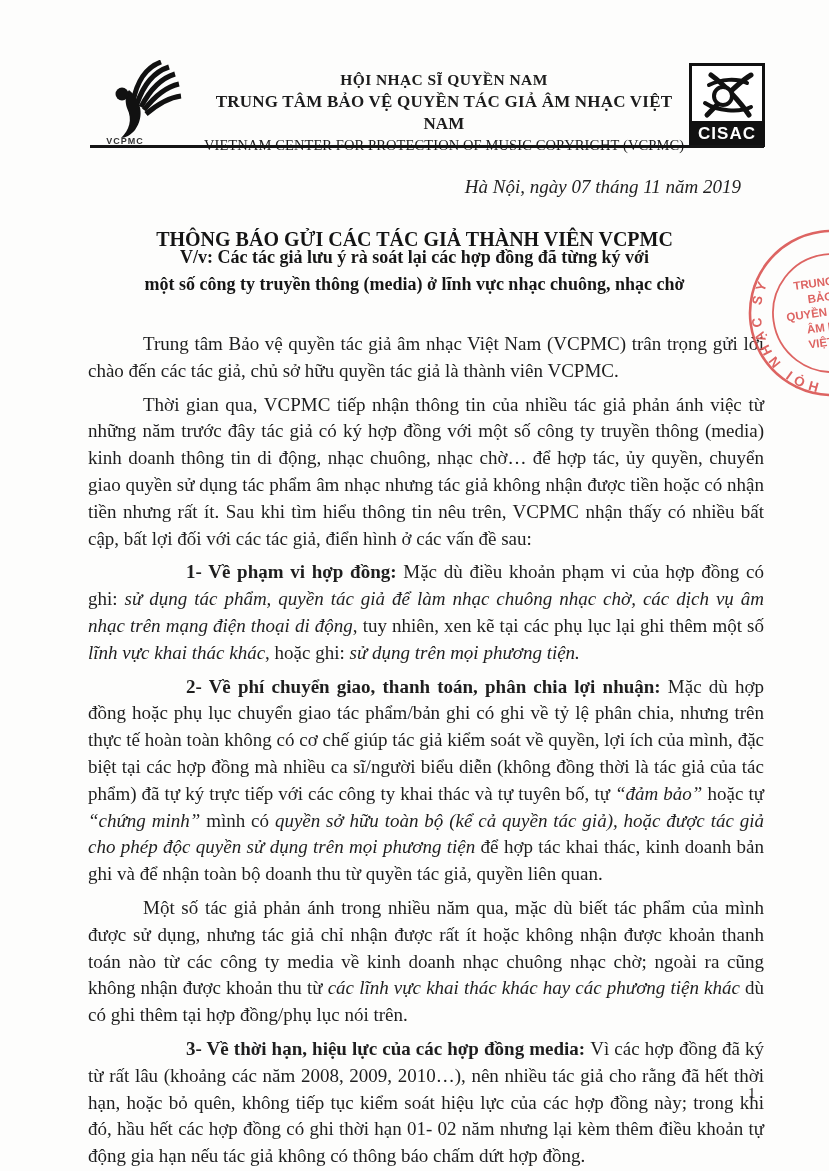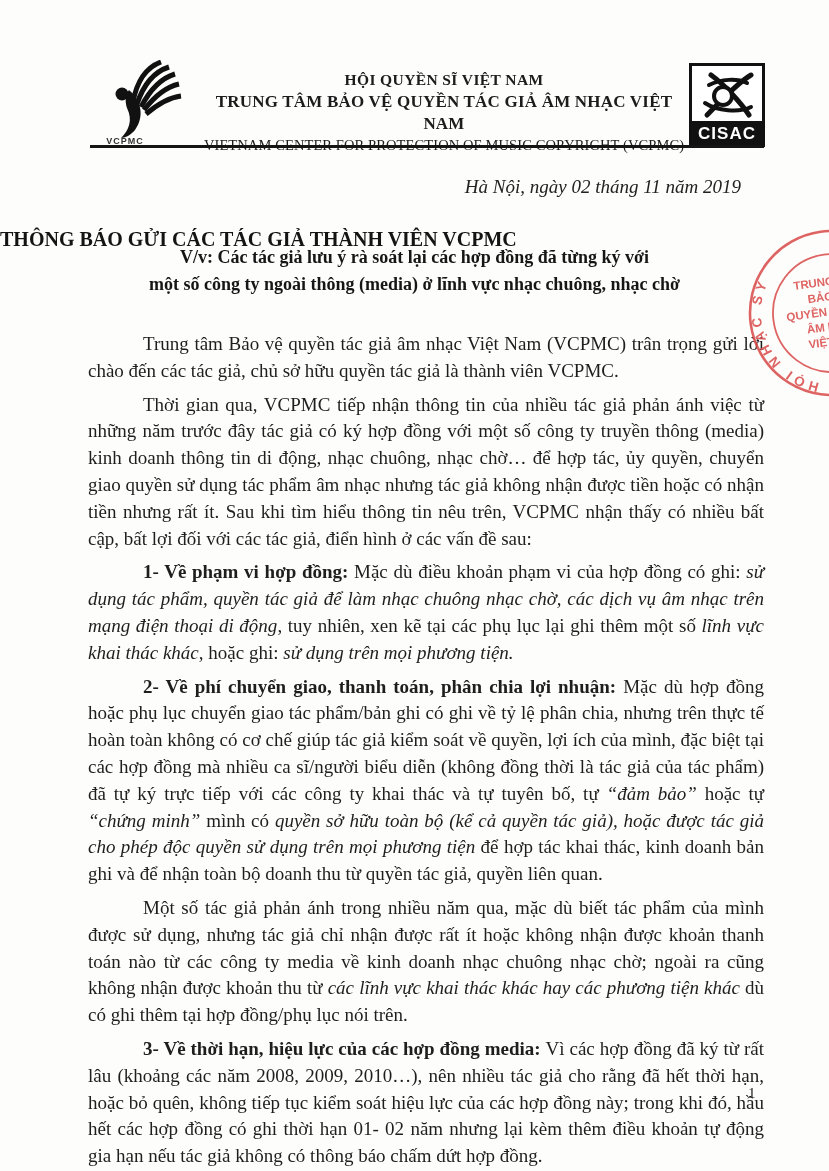--- a/index.html
+++ b/index.html
@@ -28,33 +28,33 @@
     position:absolute; top:145px; left:90px; width:674px; height:3px;
     background:#151515;
   }
   
   .date-line {
     position:absolute; top:176px; left:0; right:88px;
     text-align:right; font-style:italic; font-size:19px; color:#222;
   }
   .doc-title {
     position:absolute; top:228px; left:0; width:100%;
-    text-align:left; font-size:20px; font-weight:700; color:#141414;
+    text-align:center; font-size:20px; font-weight:700; color:#141414;
   }
   .doc-subject {
     position:absolute; top:244px; left:0; width:100%;
     text-align:center; font-size:18px; font-weight:700; line-height:27px; color:#161616;
   }
   
   .doc-body {
     position:absolute; top:331px; left:88px; width:676px;
     font-size:19px; line-height:26.8px; text-align:justify; color:#1e1e1e;
   }
   .para { text-indent:55px; margin-bottom:7px; }
-  .para .b { font-weight:700; }
+  .para .b { font-weight:700;margin-left:43px; }
   .para .i { font-style:italic; }
   
   .stamp {
     position:absolute; top:225px; left:744px; width:176px; height:176px;
     opacity:.88; pointer-events:none;
   }
   
   .page-number {
     position:absolute; top:1085px; left:748px;
     font-size:15px; color:#222;
@@ -80,21 +80,21 @@
         </g>
 
         <path d="M34,30 C46,40 50,56 40,70 C36,75 30,78 26,78 C34,70 38,60 32,48 C30,42 30,35 34,30 Z" fill="#111"></path>
         <circle cx="27" cy="34" r="6.5" fill="#111"></circle>
 
         <text x="30" y="84" font-family="Liberation Sans, sans-serif" font-size="9" font-weight="bold" fill="#333" letter-spacing="1" text-anchor="middle">VCPMC</text>
       </svg>
     </div>
 
     <div class="org-block">
-      <div class="org-l1">HỘI QUYỀN SĨ VIỆT NAM</div>
+      <div class="org-l1">HỘI NHẠC SĨ QUYỀN NAM</div>
       <div class="org-l2">TRUNG TÂM BẢO VỆ QUYỀN TÁC GIẢ ÂM NHẠC VIỆT NAM</div>
       <div class="org-l3">VIETNAM CENTER FOR PROTECTION OF MUSIC COPYRIGHT (VCPMC)</div>
     </div>
 
     <div class="logo-right">
       <svg class="cisac-box" width="76" height="84" viewBox="0 0 76 84">
         <rect x="1.5" y="1.5" width="73" height="81" fill="#fff" stroke="#111" stroke-width="3"></rect>
 
         <g stroke="#111" fill="none" stroke-linecap="round">
           <path d="M18,52 C30,40 48,20 62,12" stroke-width="5"></path>
@@ -104,26 +104,26 @@
         </g>
         <circle cx="34" cy="33" r="9" fill="#fff" stroke="#111" stroke-width="4"></circle>
         <rect x="1.5" y="58" width="73" height="24" fill="#111"></rect>
         <text x="38" y="76" font-family="Liberation Sans, sans-serif" font-size="17" font-weight="bold" fill="#fff" letter-spacing="1" text-anchor="middle">CISAC</text>
       </svg>
     </div>
   </div>
 
   <div class="divider"></div>
 
-  <div class="date-line">Hà Nội, ngày 02 tháng 11 năm 2019</div>
+  <div class="date-line">Hà Nội, ngày 07 tháng 11 năm 2019</div>
 
   <div class="doc-title">THÔNG BÁO GỬI CÁC TÁC GIẢ THÀNH VIÊN VCPMC</div>
   <div class="doc-subject">
     <div>V/v: Các tác giả lưu ý rà soát lại các hợp đồng đã từng ký với</div>
-    <div>một số công ty ngoài thông (media) ở lĩnh vực nhạc chuông, nhạc chờ</div>
+    <div>một số công ty truyền thông (media) ở lĩnh vực nhạc chuông, nhạc chờ</div>
   </div>
 
   <div class="doc-body">
       <p class="para"><span>Trung tâm Bảo vệ quyền tác giả âm nhạc Việt Nam (VCPMC) trân trọng gửi lời chào đến các tác giả, chủ sở hữu quyền tác giả là thành viên VCPMC.</span></p>
       <p class="para"><span>Thời gian qua, VCPMC tiếp nhận thông tin của nhiều tác giả phản ánh việc từ những năm trước đây tác giả có ký hợp đồng với một số công ty truyền thông (media) kinh doanh thông tin di động, nhạc chuông, nhạc chờ… để hợp tác, ủy quyền, chuyển giao quyền sử dụng tác phẩm âm nhạc nhưng tác giả không nhận được tiền hoặc có nhận tiền nhưng rất ít. Sau khi tìm hiểu thông tin nêu trên, VCPMC nhận thấy có nhiều bất cập, bất lợi đối với các tác giả, điển hình ở các vấn đề sau:</span></p>
       <p class="para"><span class="b">1- Về phạm vi hợp đồng: </span><span>Mặc dù điều khoản phạm vi của hợp đồng có ghi: </span><span class="i">sử dụng tác phẩm, quyền tác giả để làm nhạc chuông nhạc chờ, các dịch vụ âm nhạc trên mạng điện thoại di động</span><span>, tuy nhiên, xen kẽ tại các phụ lục lại ghi thêm một số </span><span class="i">lĩnh vực khai thác khác</span><span>, hoặc ghi: </span><span class="i">sử dụng trên mọi phương tiện.</span></p>
       <p class="para"><span class="b">2- Về phí chuyển giao, thanh toán, phân chia lợi nhuận: </span><span>Mặc dù hợp đồng hoặc phụ lục chuyển giao tác phẩm/bản ghi có ghi về tỷ lệ phân chia, nhưng trên thực tế hoàn toàn không có cơ chế giúp tác giả kiểm soát về quyền, lợi ích của mình, đặc biệt tại các hợp đồng mà nhiều ca sĩ/người biểu diễn (không đồng thời là tác giả của tác phẩm) đã tự ký trực tiếp với các công ty khai thác và tự tuyên bố, tự </span><span class="i">“đảm bảo”</span><span> hoặc tự </span><span class="i">“chứng minh”</span><span> mình có </span><span class="i">quyền sở hữu toàn bộ (kể cả quyền tác giả), hoặc được tác giả cho phép độc quyền sử dụng trên mọi phương tiện</span><span> để hợp tác khai thác, kinh doanh bản ghi và để nhận toàn bộ doanh thu từ quyền tác giả, quyền liên quan.</span></p>
       <p class="para"><span>Một số tác giả phản ánh trong nhiều năm qua, mặc dù biết tác phẩm của mình được sử dụng, nhưng tác giả chỉ nhận được rất ít hoặc không nhận được khoản thanh toán nào từ các công ty media về kinh doanh nhạc chuông nhạc chờ; ngoài ra cũng không nhận được khoản thu từ </span><span class="i">các lĩnh vực khai thác khác hay các phương tiện khác</span><span> dù có ghi thêm tại hợp đồng/phụ lục nói trên.</span></p>
       <p class="para"><span class="b">3- Về thời hạn, hiệu lực của các hợp đồng media: </span><span>Vì các hợp đồng đã ký từ rất lâu (khoảng các năm 2008, 2009, 2010…), nên nhiều tác giả cho rằng đã hết thời hạn, hoặc bỏ quên, không tiếp tục kiểm soát hiệu lực của các hợp đồng này; trong khi đó, hầu hết các hợp đồng có ghi thời hạn 01- 02 năm nhưng lại kèm thêm điều khoản tự động gia hạn nếu tác giả không có thông báo chấm dứt hợp đồng.</span></p>
     </div>

